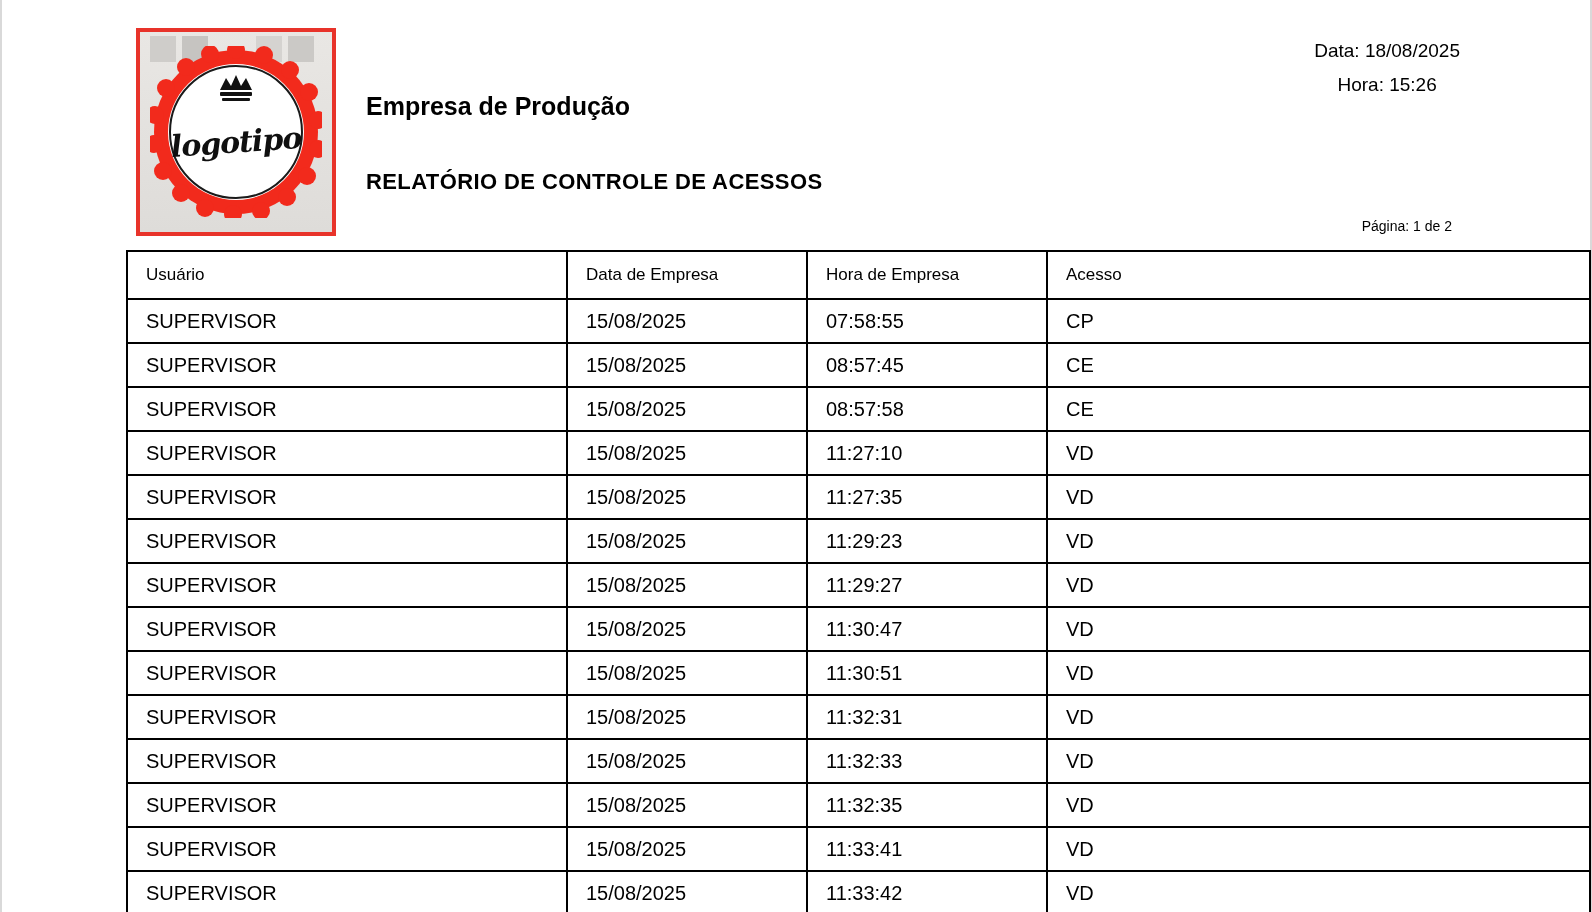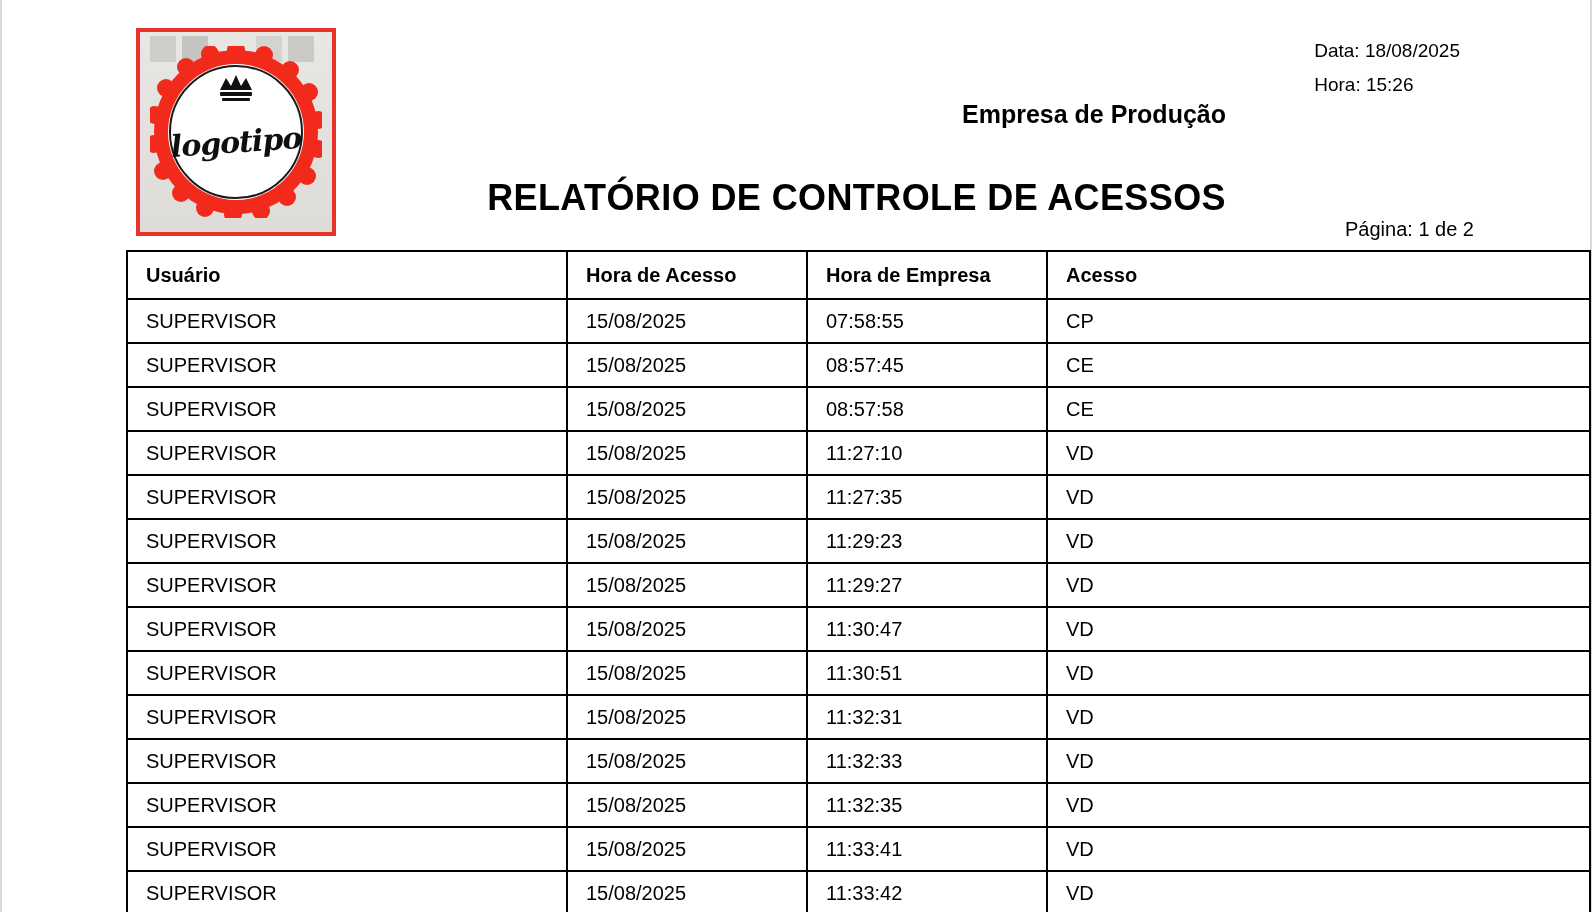--- a/index.html
+++ b/index.html
@@ -90,45 +90,45 @@
     font-size: 30px;
     letter-spacing: -1px;
     color: #0f0f0f;
     white-space: nowrap;
   }
 
   .header-right {
     position: absolute;
     right: 66px;
     top: 34px;
-    text-align: left;
+    text-align: center;
     font-size: 19px;
     line-height: 34px;
   }
   .page-count {
     position: absolute;
-    right: 52px;
+    right: 74px;
     top: 218px;
     text-align: right;
-    font-size: 20px;
+    font-size: 14px;
   }
   .titles {
     position: absolute;
     left: 300px;
     right: 300px;
-    top: 100px;
-    text-align: right;
+    top: 92px;
+    text-align: left;
   }
   .company {
     font-size: 25px;
     font-weight: bold;
     margin-bottom: 48px;
   }
   .report-title {
-    font-size: 36px;
+    font-size: 22px;
     font-weight: bold;
     letter-spacing: 0.4px;
   }
 
   
   table.report {
     width: 1463px;
     margin: 0 0 0 60px;
     border-collapse: collapse;
     table-layout: fixed;
@@ -138,22 +138,22 @@
   table.report td {
     border: 2px solid #000000;
     padding: 6px 0 6px 18px;
     text-align: left;
     height: 30px;
     vertical-align: middle;
     white-space: nowrap;
     overflow: hidden;
   }
   table.report th {
-    font-weight: bold;
-    font-size: 20px;
+    font-weight: normal;
+    font-size: 17px;
     height: 34px;
   }
   col.c-user { width: 440px; }
   col.c-date { width: 240px; }
   col.c-time { width: 240px; }
   col.c-sys  { width: 543px; }
 </style>
 </head>
 <body>
 
@@ -223,21 +223,21 @@
     <table class="report">
       <colgroup>
         <col class="c-user">
           <col class="c-date">
           <col class="c-time">
           <col class="c-sys">
       </colgroup>
       <thead>
         <tr>
           <th>Usuário</th>
-          <th>Hora de Acesso</th>
+          <th>Data de Empresa</th>
           <th>Hora de Empresa</th>
           <th>Acesso</th>
         </tr>
       </thead>
       <tbody>
           <tr>
             <td>SUPERVISOR</td>
             <td>15/08/2025</td>
             <td>07:58:55</td>
             <td>CP</td>

